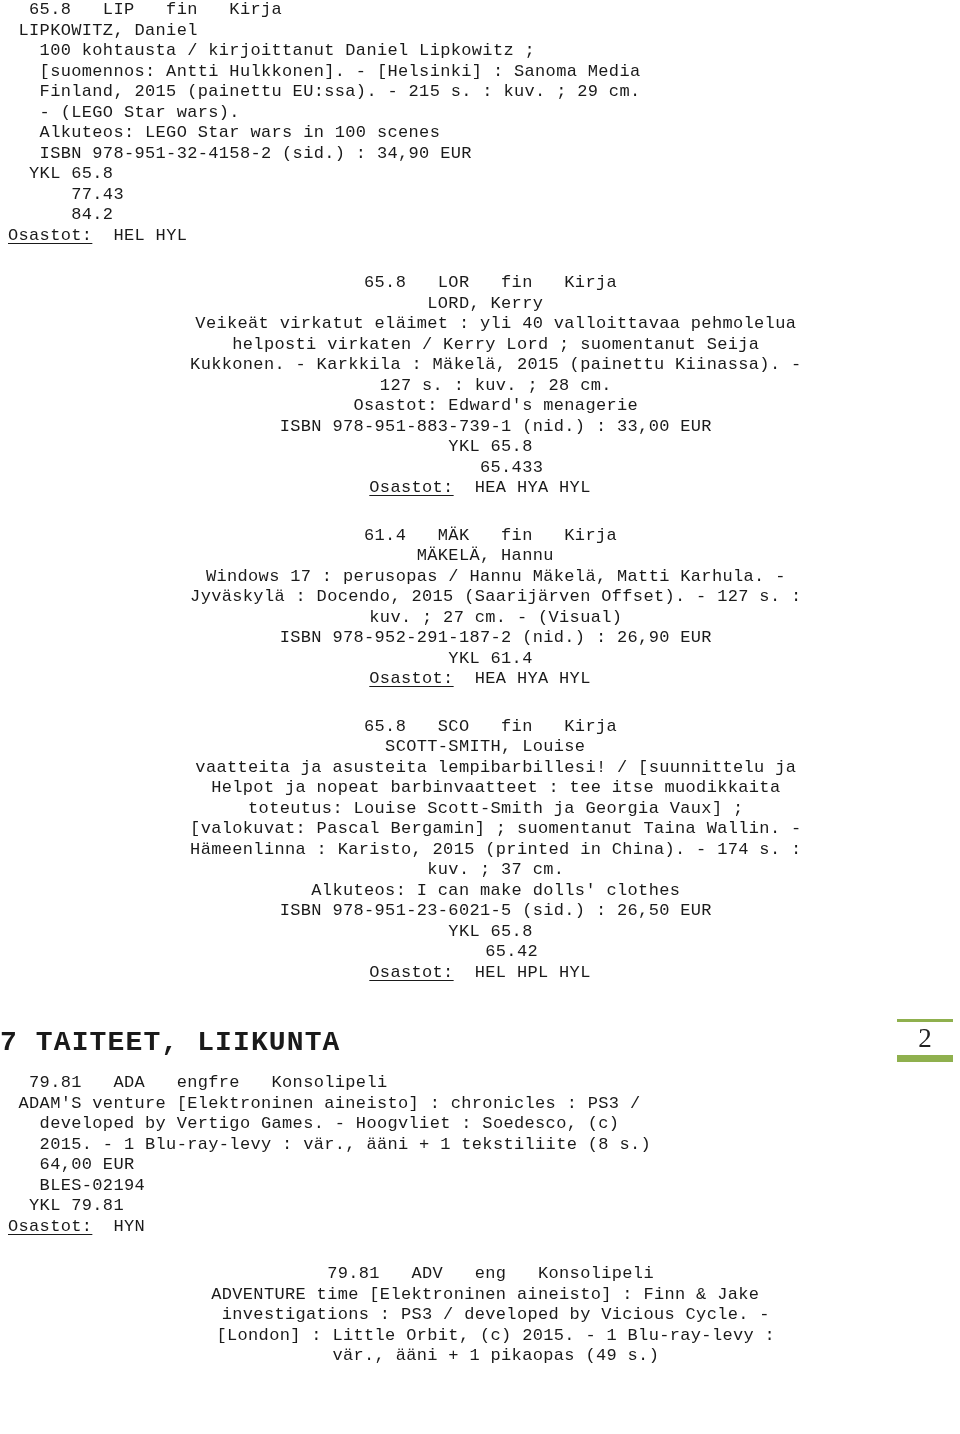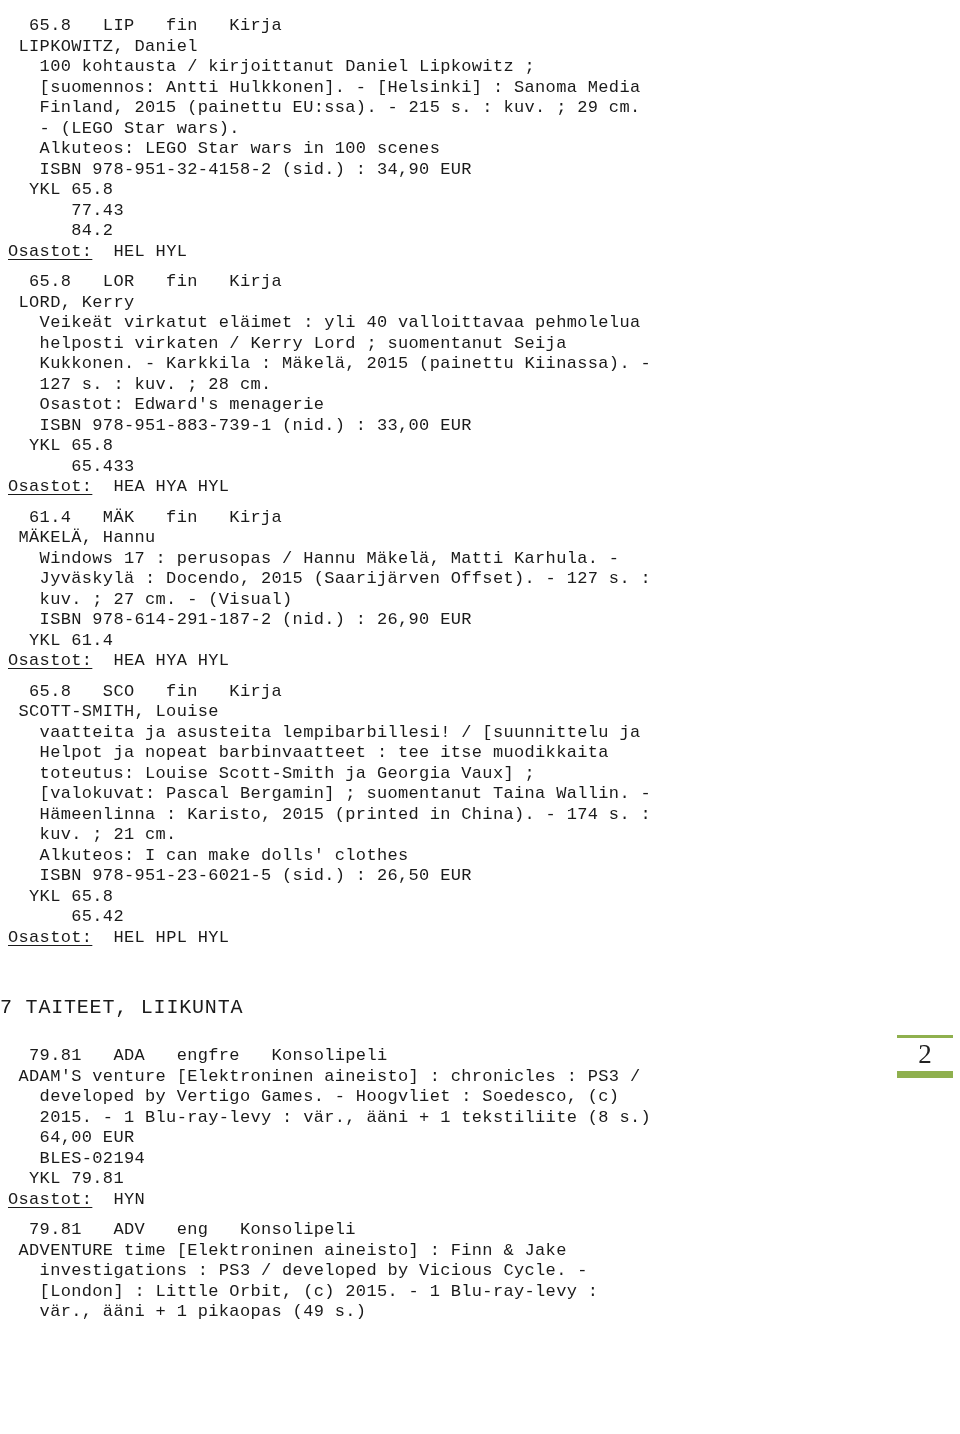--- a/index.html
+++ b/index.html
@@ -13,21 +13,21 @@
     height: 1434px;
     position: relative;
     font-family: "Liberation Mono", "DejaVu Sans Mono", monospace;
     color: #1a1a1a;
     overflow: hidden;
   }
 
   .page {
     position: absolute;
     left: 0;
-    top: 16px;
+    top: 0;
     width: 960px;
     height: 1069px;
   }
 
   
   .listing {
     position: absolute;
     left: 8px;
     top: 0px;
     width: 944px;
@@ -40,37 +40,38 @@
     letter-spacing: 0.02em;
     font-family: "Liberation Mono", "DejaVu Sans Mono", monospace;
   }
 
   .record {
     margin: 0;
     padding: 0;
   }
 
   .record + .record {
-    margin-top: 10px;
+    margin-top: 27px;
+    text-align: center;
   }
 
   .dept-label {
     text-decoration: underline;
     text-underline-offset: 3px;
   }
 
   
   .section-heading {
-    font-size: 20px;
+    font-size: 28px;
     line-height: 24px;
-    font-weight: normal;
+    font-weight: bold;
     white-space: pre;
     letter-spacing: 0.04em;
     margin-top: 48px;
-    margin-bottom: 26px;
+    margin-bottom: 18px;
     margin-left: -8px;
     font-family: "Liberation Mono", "DejaVu Sans Mono", monospace;
   }
 
   
   .page-footer {
     position: absolute;
     right: 7px;
     bottom: 7px;
     width: 56px;
@@ -130,34 +131,34 @@
       <div class="rec-line">      65.433</div>
       <div class="rec-line"><span class="dept-label">Osastot:</span><span>  HEA HYA HYL</span></div>
     </div>
 
     <div class="record">
       <div class="rec-line">  61.4   MÄK   fin   Kirja</div>
       <div class="rec-line"> MÄKELÄ, Hannu</div>
       <div class="rec-line">   Windows 17 : perusopas / Hannu Mäkelä, Matti Karhula. -</div>
       <div class="rec-line">   Jyväskylä : Docendo, 2015 (Saarijärven Offset). - 127 s. :</div>
       <div class="rec-line">   kuv. ; 27 cm. - (Visual)</div>
-      <div class="rec-line">   ISBN 978-614-291-187-2 (nid.) : 26,90 EUR</div>
+      <div class="rec-line">   ISBN 978-952-291-187-2 (nid.) : 26,90 EUR</div>
       <div class="rec-line">  YKL 61.4</div>
       <div class="rec-line"><span class="dept-label">Osastot:</span><span>  HEA HYA HYL</span></div>
     </div>
 
     <div class="record">
       <div class="rec-line">  65.8   SCO   fin   Kirja</div>
       <div class="rec-line"> SCOTT-SMITH, Louise</div>
       <div class="rec-line">   vaatteita ja asusteita lempibarbillesi! / [suunnittelu ja</div>
       <div class="rec-line">   Helpot ja nopeat barbinvaatteet : tee itse muodikkaita</div>
       <div class="rec-line">   toteutus: Louise Scott-Smith ja Georgia Vaux] ;</div>
       <div class="rec-line">   [valokuvat: Pascal Bergamin] ; suomentanut Taina Wallin. -</div>
       <div class="rec-line">   Hämeenlinna : Karisto, 2015 (printed in China). - 174 s. :</div>
-      <div class="rec-line">   kuv. ; 21 cm.</div>
+      <div class="rec-line">   kuv. ; 37 cm.</div>
       <div class="rec-line">   Alkuteos: I can make dolls' clothes</div>
       <div class="rec-line">   ISBN 978-951-23-6021-5 (sid.) : 26,50 EUR</div>
       <div class="rec-line">  YKL 65.8</div>
       <div class="rec-line">      65.42</div>
       <div class="rec-line"><span class="dept-label">Osastot:</span><span>  HEL HPL HYL</span></div>
     </div>
 
     <div class="section-heading">7 TAITEET, LIIKUNTA</div>
 
     <div class="record">

